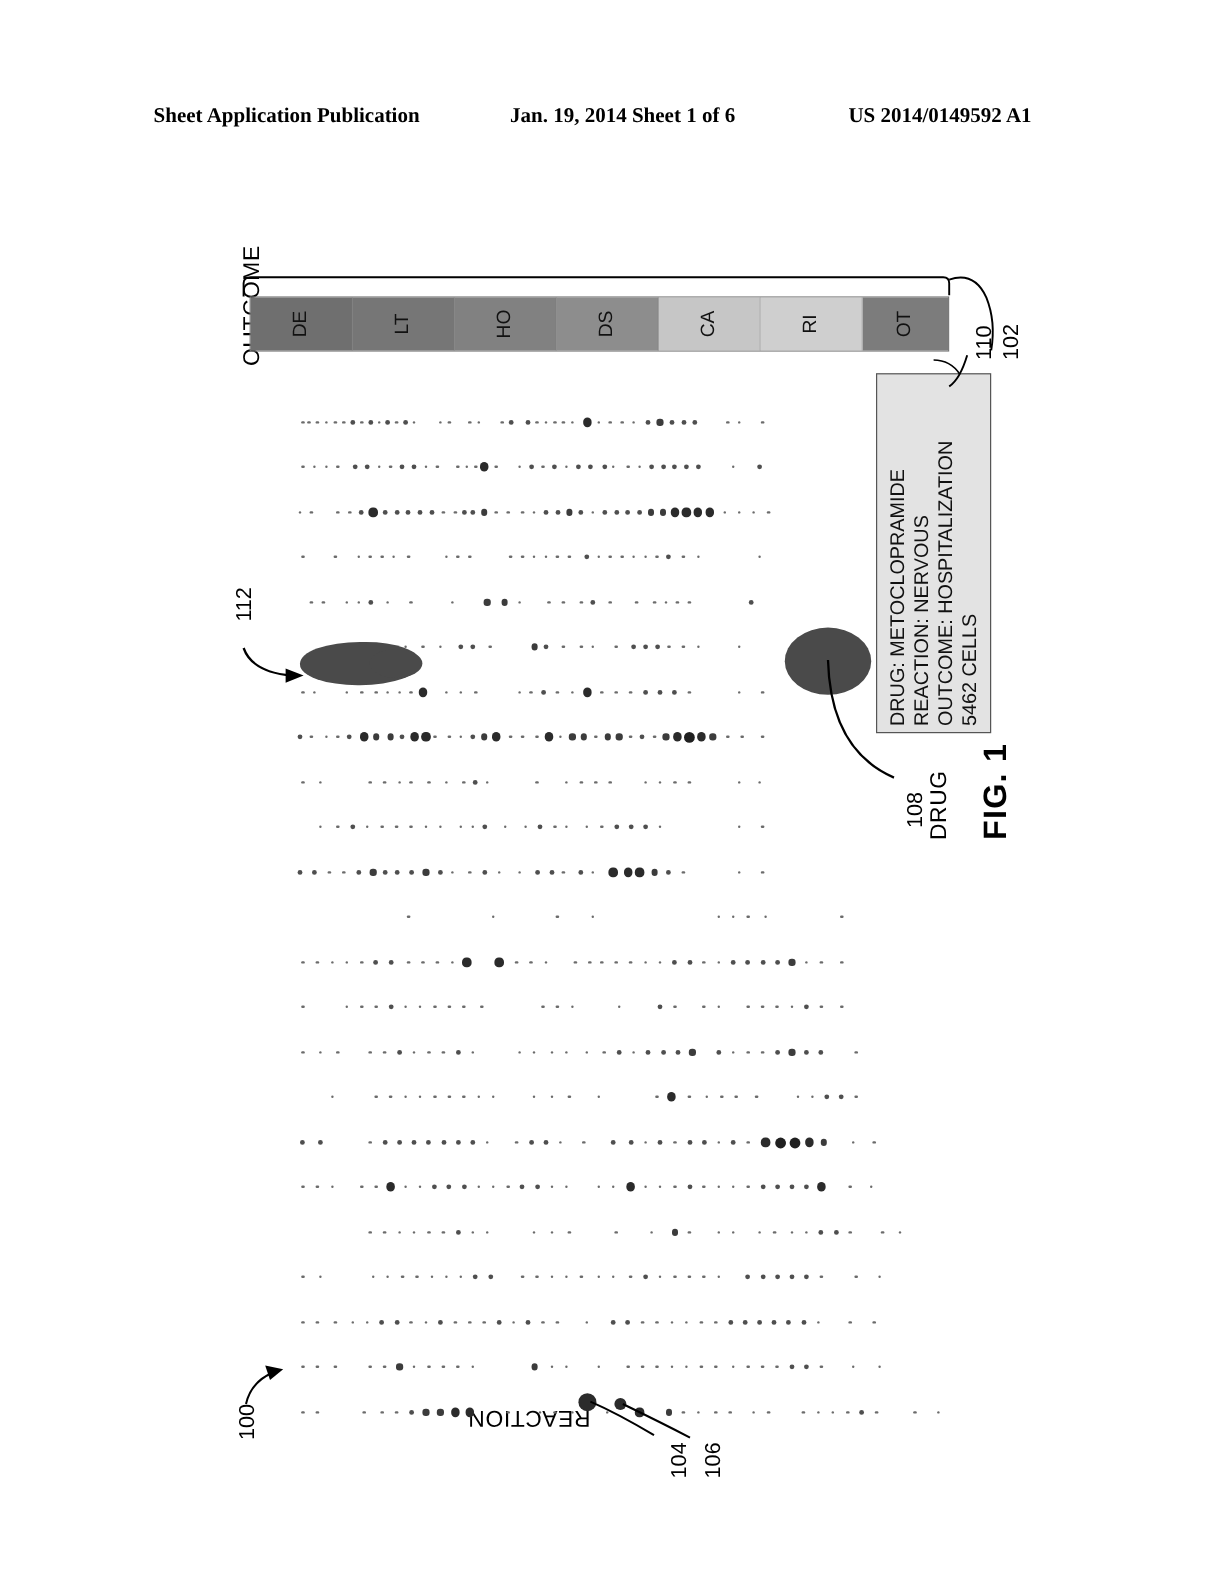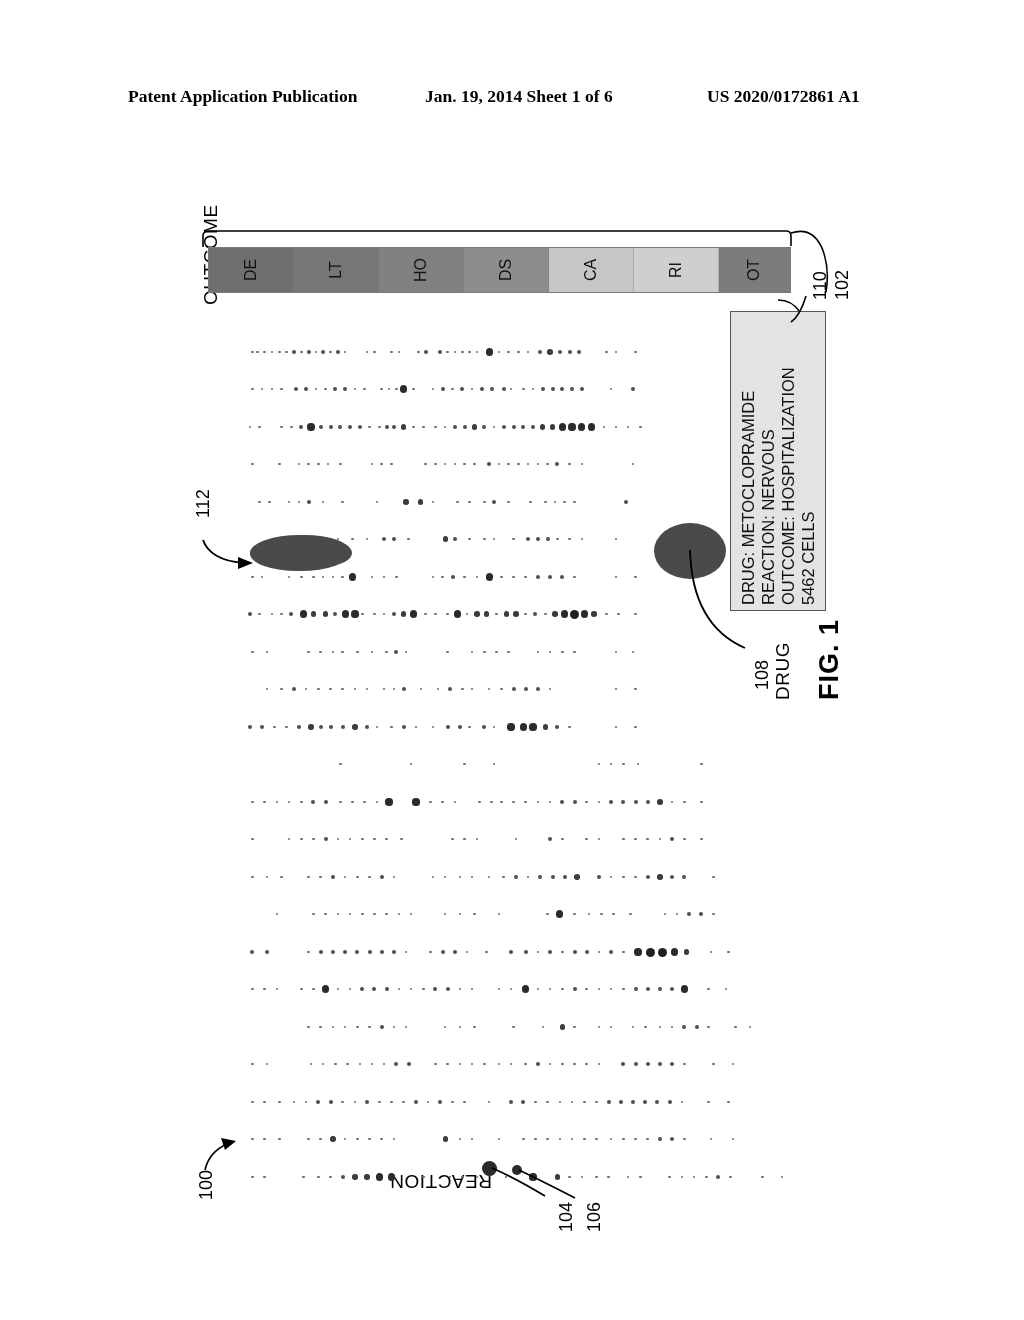--- a/index.html
+++ b/index.html
@@ -117,23 +117,23 @@
   }
   .ref.rot{transform:rotate(-90deg);}
 
   svg.over{position:absolute;left:0;top:0;width:1024px;height:1320px;
            pointer-events:none;overflow:visible;}
 </style>
 </head>
 <body>
 
 <div id="hdr">
-  <span id="hdr-pub">Patent Application Publication</span>
+  <span id="hdr-pub">Sheet Application Publication</span>
   <span id="hdr-date">Jan. 19, 2014  Sheet 1 of 6</span>
-  <span id="hdr-num">US 2020/0172861 A1</span>
+  <span id="hdr-num">US 2014/0149592 A1</span>
 </div>
 
 <div id="fig">
 
   <div class="vlabel" id="outcome-label">OUTCOME</div>
 
   <div class="vlabel" id="drug-label">DRUG</div>
 
   <div class="vlabel" id="reaction-label">REACTION</div>
 

